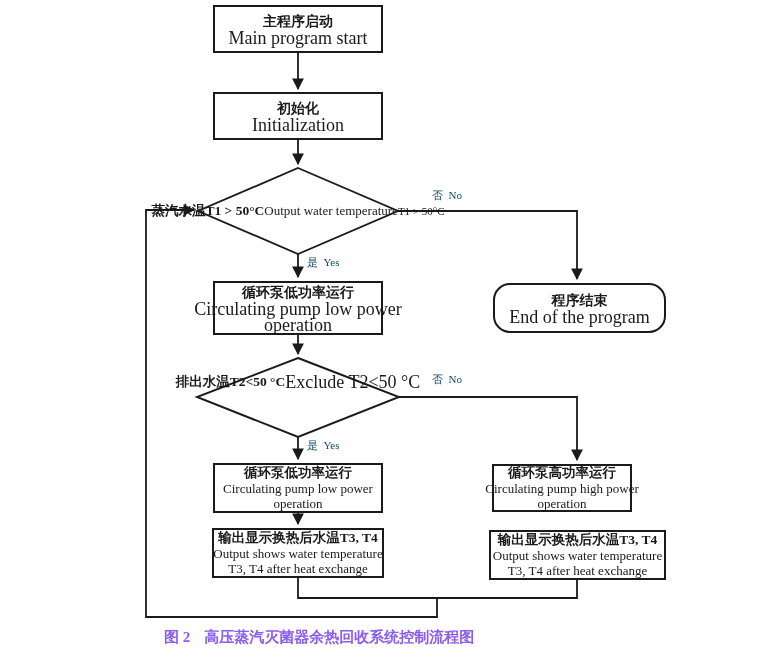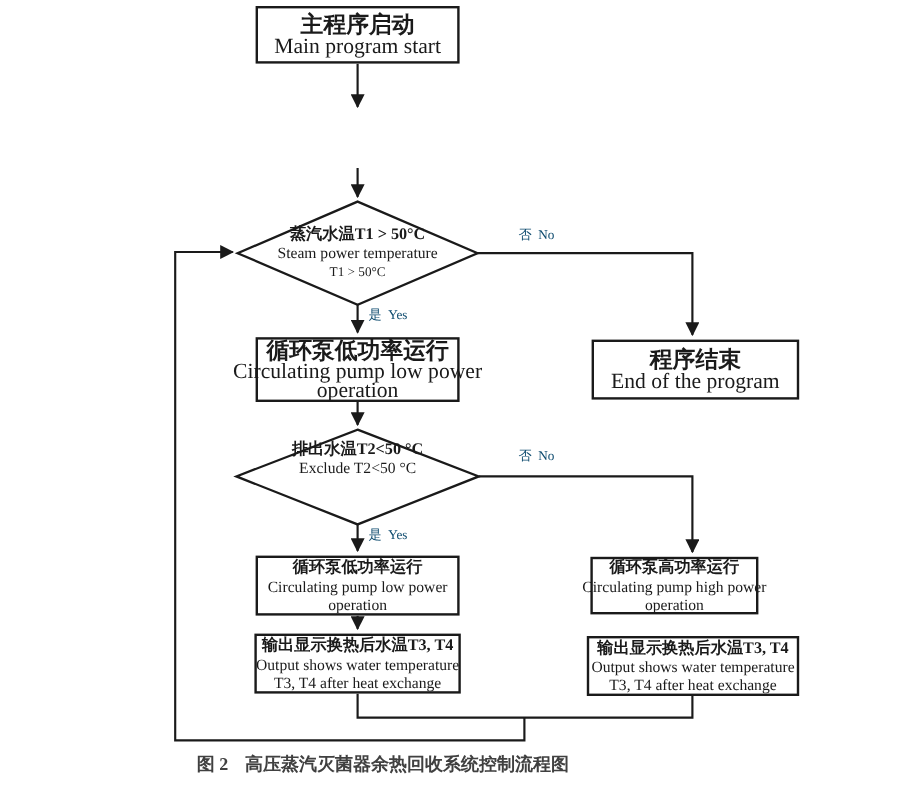--- a/index.html
+++ b/index.html
@@ -29,29 +29,29 @@
     flex-direction: column;
     justify-content: center;
     align-items: center;
     text-align: center;
     box-sizing: border-box;
     padding: 1px 2px;
   }
   .dtext {
     position: absolute;
     display: flex;
-    flex-direction: column;
+    flex-direction: row;
     justify-content: center;
     align-items: center;
     text-align: left;
     box-sizing: border-box;
   }
   .zh {
     font-weight: bold;
-    font-size: 19px;
+    font-size: 14px;
     line-height: 17px;
     white-space: nowrap;
   }
   .en {
     font-size: 18px;
     line-height: 16px;
     white-space: nowrap;
   }
   .tight .zh { font-size: 13.5px; line-height: 16px; }
   .tight .en { font-size: 13px;   line-height: 15.5px; }
@@ -62,21 +62,21 @@
     color: #0c4a6e;
   }
   .caption {
     position: absolute;
     left: 0;
     top: 628px;
     width: 638px;
     text-align: center;
     font-weight: bold;
     font-size: 15px;
-    color: #404040;
+    color: #8b5cf6;
   }
   .caption .gap { display: inline-block; width: 14px; }
   svg .wire {
     fill: none;
     stroke: #1a1a1a;
     stroke-width: 1.8;
   }
   svg .shape {
     fill: #ffffff;
     stroke: #1a1a1a;
@@ -109,41 +109,45 @@
 
     <path class="wire" d="M298,578 L298,598 L577,598 L577,580"></path>
     <path class="wire" d="M437,598 L437,617 L146,617 L146,210 L194,210" marker-end="url(#arrow)"></path>
   </svg>
 
   <div class="node" style="left:213px; top:5px; width:170px; height:48px;">
     <div class="zh">主程序启动</div>
     <div class="en">Main program start</div>
   </div>
 
+  <div class="node" style="left:213px; top:92px; width:170px; height:48px;">
+    <div class="zh">初始化</div>
+    <div class="en">Initialization</div>
+  </div>
 
   <div class="dtext" style="left:198px; top:170px; width:200px; height:82px;">
     <div class="zh" style="font-size:13.5px; line-height:16px;">蒸汽水温T1 &gt; 50°C</div>
-    <div class="en" style="font-size:13px; line-height:16px;">Steam power temperature</div>
+    <div class="en" style="font-size:13px; line-height:16px;">Output water temperature</div>
     <div class="en" style="font-size:11px; line-height:16px;">T1 &gt; 50°C</div>
   </div>
 
   <div class="node" style="left:213px; top:281px; width:170px; height:54px;">
     <div class="zh">循环泵低功率运行</div>
     <div class="en">Circulating pump low power</div>
     <div class="en">operation</div>
   </div>
 
-  <div class="node" style="left:493px; top:283px; width:173px; height:50px;">
+  <div class="node" style="left:493px; top:283px; width:173px; height:50px;border-radius:17px;">
     <div class="zh">程序结束</div>
     <div class="en">End of the program</div>
   </div>
 
   <div class="dtext" style="left:197px; top:344px; width:202px; height:75px;">
     <div class="zh" style="font-size:13.5px; line-height:17px;">排出水温T2&lt;50 °C</div>
-    <div class="en" style="font-size:13px; line-height:16px;">Exclude T2&lt;50 °C</div>
+    <div class="en" style="font-size:18px; line-height:16px;">Exclude T2&lt;50 °C</div>
   </div>
 
   <div class="node tight" style="left:213px; top:463px; width:170px; height:50px;">
     <div class="zh">循环泵低功率运行</div>
     <div class="en">Circulating pump low power</div>
     <div class="en">operation</div>
   </div>
 
   <div class="node tight" style="left:212px; top:528px; width:172px; height:50px;">
     <div class="zh">输出显示换热后水温T3, T4</div>

